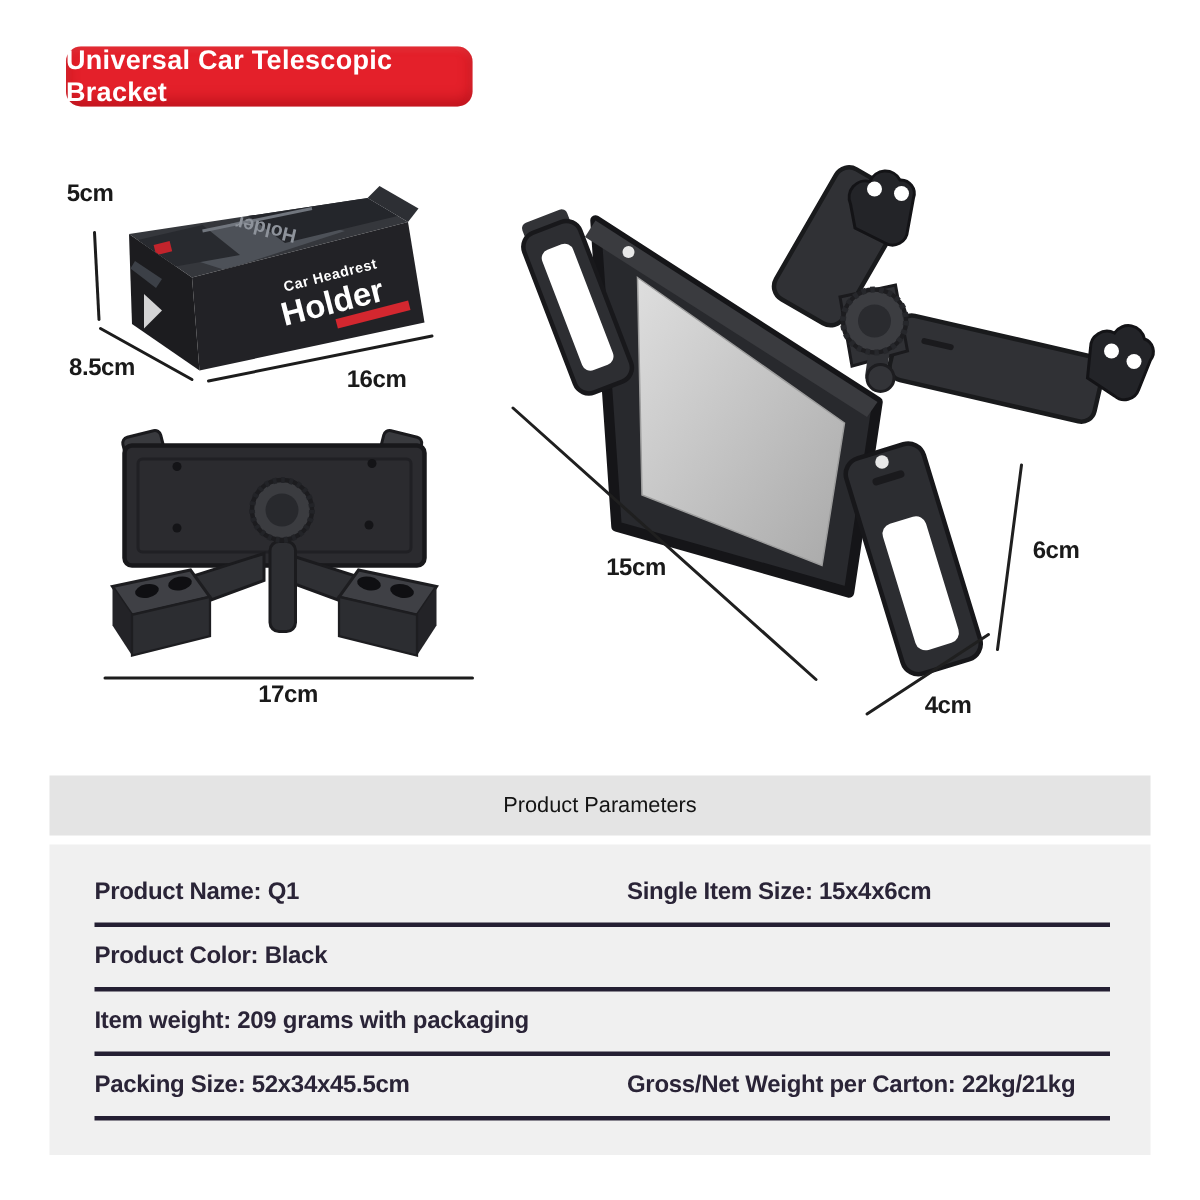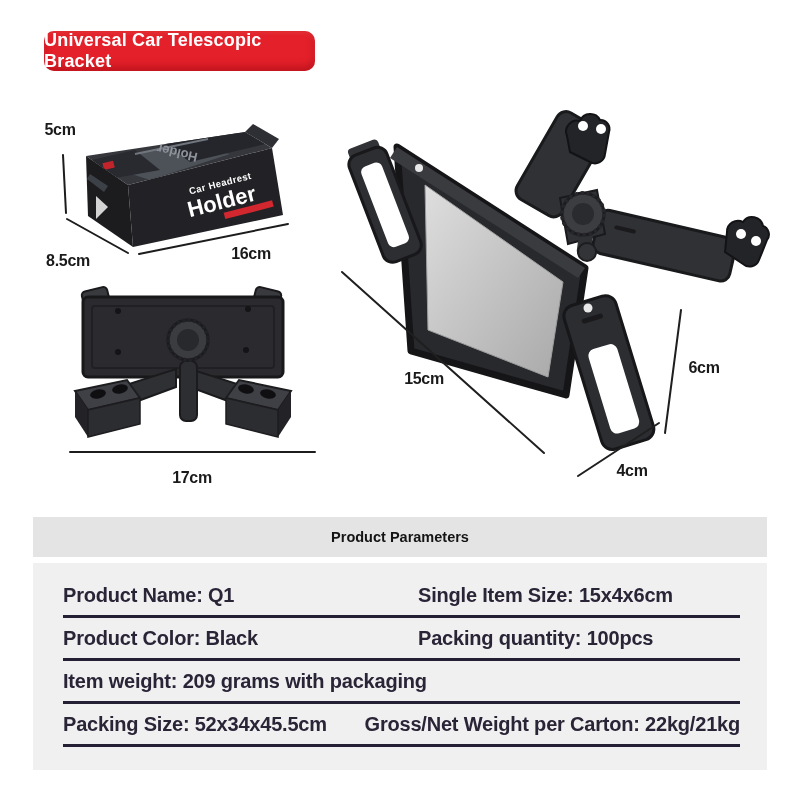--- a/index.html
+++ b/index.html
@@ -24,31 +24,31 @@
     position:absolute; transform:translate(-50%,-50%);
     font-size:16px; font-weight:bold; color:#1a1a1a;
     letter-spacing:-0.3px; white-space:nowrap;
   }
 
   
   .panel-header {
     position:absolute; left:33px; top:517px; width:734px; height:40px;
     background:#e4e4e4; display:flex; align-items:center; justify-content:center;
   }
-  .panel-header span { font-size:14.5px; font-weight:bold; color:#141414; }
+  .panel-header span { font-size:14.5px; font-weight:normal; color:#141414; }
   .panel-body {
     position:absolute; left:33px; top:563px; width:734px; height:207px;
     background:#f0f0f0; box-sizing:border-box; padding:12px 27px 0 30px;
   }
   .spec-row {
     display:flex; align-items:center; height:40px;
     border-bottom:3px solid #241f33;
   }
   .spec-row .cell {
-    font-size:20px; font-weight:bold; color:#2a2437; letter-spacing:-0.2px;
+    font-size:16px; font-weight:bold; color:#2a2437; letter-spacing:-0.2px;
     white-space:nowrap;
   }
   .spec-row .l { width:355px; }
   .spec-row .r { flex:1; }
 </style>
 </head>
 <body>
 
 <div class="canvas">
 
@@ -187,38 +187,37 @@
     <circle cx="253" cy="206" r="4.5" fill="#e8e8e8"></circle>
 
     <g stroke="#1f1f1f" stroke-width="2" stroke-linecap="round">
       <line x1="7" y1="170" x2="209" y2="351"></line>
       <line x1="346" y1="208" x2="330" y2="331"></line>
       <line x1="243" y1="374" x2="324" y2="321"></line>
     </g>
   </svg>
 
   <div class="dim" style="left:60px;  top:130px;">5cm</div>
-  <div class="dim" style="left:68px;  top:261px;">8.5cm</div>
+  <div class="dim" style="left:68px;  top:246px;">8.5cm</div>
   <div class="dim" style="left:251px; top:254px;">16cm</div>
-  <div class="dim" style="left:192px; top:478px;">17cm</div>
+  <div class="dim" style="left:192px; top:464px;">17cm</div>
   <div class="dim" style="left:424px; top:379px;">15cm</div>
   <div class="dim" style="left:704px; top:368px;">6cm</div>
   <div class="dim" style="left:632px; top:471px;">4cm</div>
 
   <div class="panel-header">
     <span>Product Parameters</span>
   </div>
   <div class="panel-body">
     <div class="spec-row">
       <div class="cell l">Product Name: Q1</div>
       <div class="cell r">Single Item Size: 15x4x6cm</div>
     </div>
     <div class="spec-row">
       <div class="cell l">Product Color: Black</div>
-      <div class="cell r">Packing quantity: 100pcs</div>
     </div>
     <div class="spec-row">
       <div class="cell l">Item weight: 209 grams with packaging</div>
     </div>
     <div class="spec-row">
       <div class="cell l">Packing Size: 52x34x45.5cm</div>
       <div class="cell r">Gross/Net Weight per Carton: 22kg/21kg</div>
     </div>
   </div>
 

